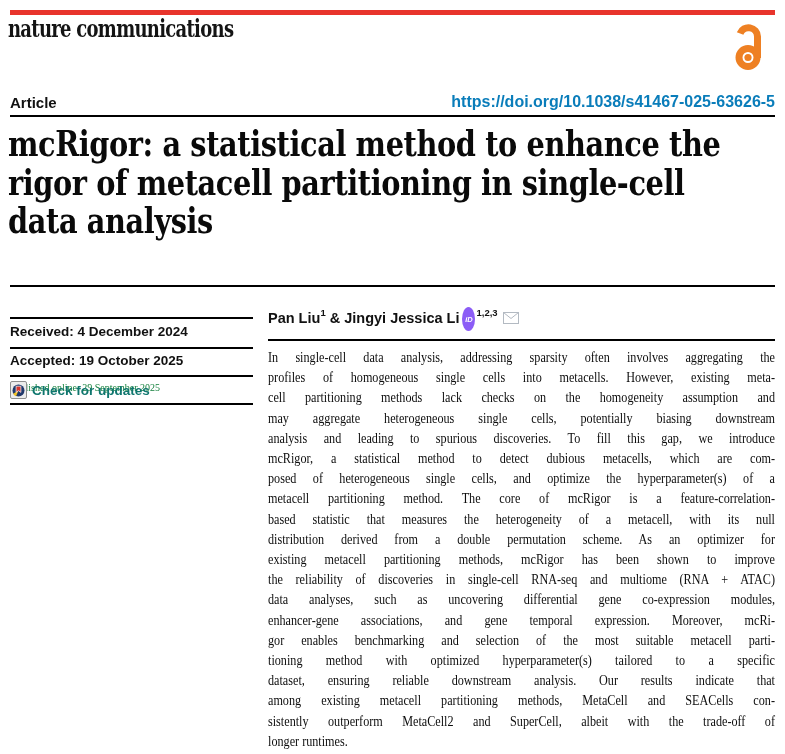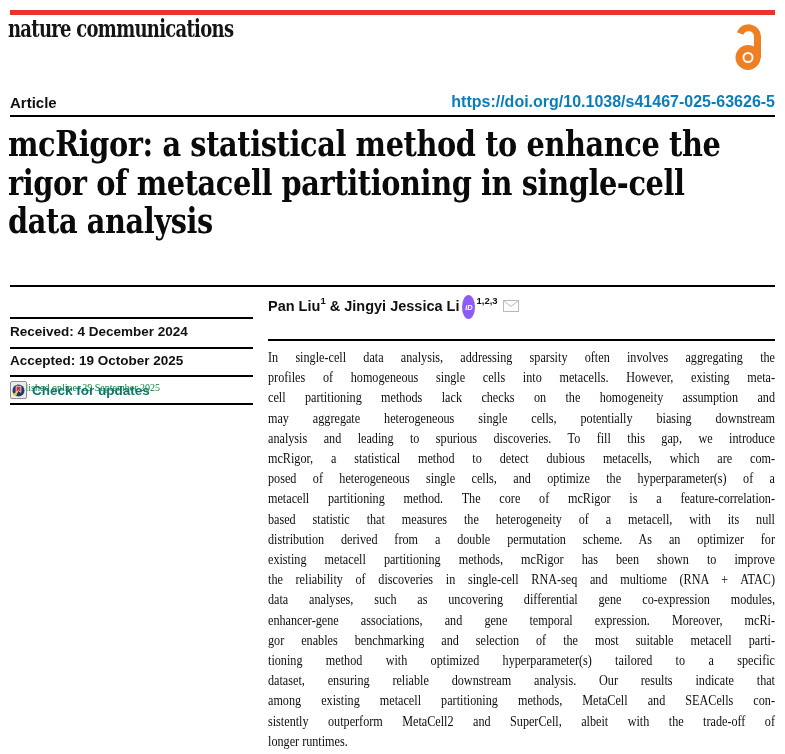--- a/index.html
+++ b/index.html
@@ -79,21 +79,21 @@
   .authors {
     position: absolute; left: 268px; top: 295px; width: 507px;
     font-size: 14.5px; font-weight: bold; color: #111; white-space: nowrap;
   }
   .authors sup { font-size: 9.5px; position: relative; top: -1px; }
   .orcid-badge {
     display: inline-flex; align-items: center; justify-content: center;
     width: 13px; height: 24px; border-radius: 50%;
     background: #8b5cf6; color: #fff;
     font-size: 7.5px; font-weight: bold; font-style: italic;
-    vertical-align: 1px; margin: 0 1px 0 3px; cursor: pointer;
+    vertical-align: 1px; margin: 12px 1px 0 3px; cursor: pointer;
   }
   .email-icon { margin-left: 5px; vertical-align: -1px; cursor: pointer; }
 
   .rule-authors { left: 268px; top: 339px; width: 507px; }
 
   
   .abstract {
     position: absolute; left: 268px; top: 347px; width: 625px;
     transform: scaleX(0.8112); transform-origin: 0 0;
     font-family: "Liberation Serif", serif;

